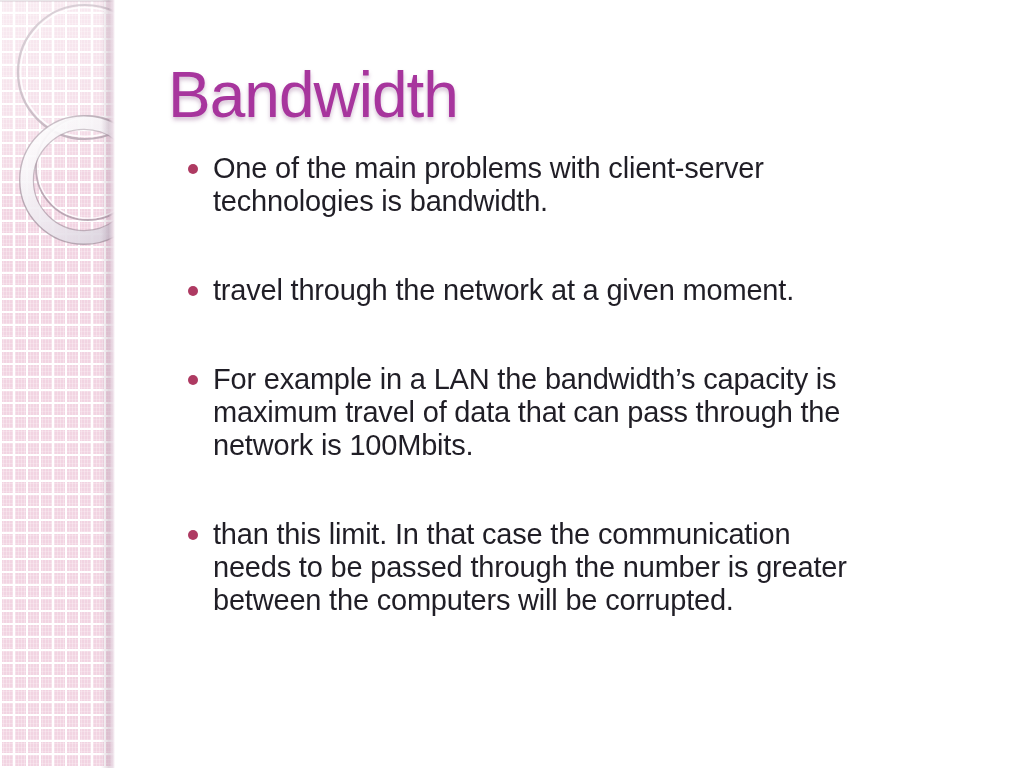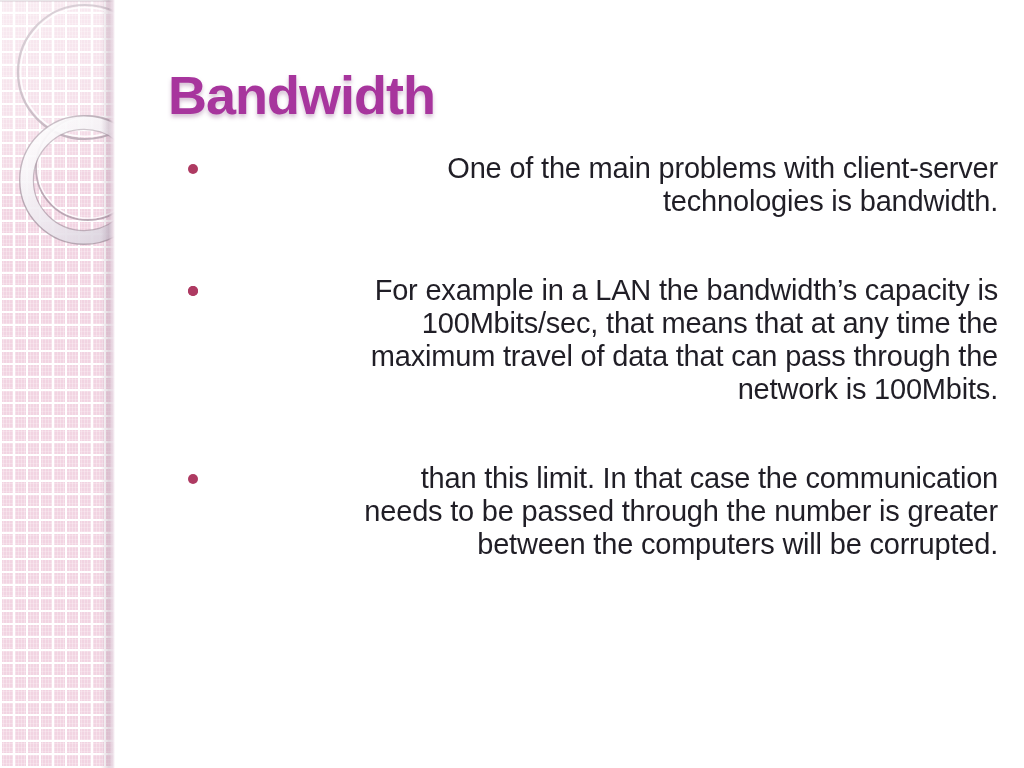--- a/index.html
+++ b/index.html
@@ -61,23 +61,23 @@
       rgba(255,255,255,.30) 38%,
       rgba(255,255,255,0) 62%);
     pointer-events: none;
   }
   .circles-svg { position: absolute; left: 0; top: 0; }
 
   
   .title {
     position: absolute;
     left: 168px; top: 68px;
-    font-size: 54px;
+    font-size: 64px;
     line-height: 54px;
-    font-weight: 700;
+    font-weight: 400;
     letter-spacing: -1px;
     color: var(--title-color);
     text-shadow: 0 3px 4px rgba(130, 70, 125, .35);
     white-space: nowrap;
   }
   .bullets {
     position: absolute;
     left: 188px; top: 152px;
     width: 810px;
     color: var(--text-color);
@@ -92,21 +92,20 @@
   .bullet .dot {
     position: absolute;
     left: 0; top: 12px;
     width: 10px; height: 10px;
     border-radius: 50%;
     background: var(--bullet-color);
   }
   .line {
     line-height: 33px;
     white-space: nowrap;
-    text-align: right;
   }
 </style>
 </head>
 <body>
 
 <div class="slide">
 
   <aside class="sidebar">
     <svg class="circles-svg" width="115" height="768" viewBox="0 0 115 768" xmlns="http://www.w3.org/2000/svg">
       <defs>
@@ -139,28 +138,28 @@
         <span class="dot"></span>
         <div class="lines">
           <div class="line">One of the main problems with client-server</div>
           <div class="line">technologies is bandwidth.</div>
         </div>
       </div>
 
       <div class="bullet">
         <span class="dot"></span>
         <div class="lines">
+          <div class="line">travel through the network at a given moment.</div>
         </div>
       </div>
 
       <div class="bullet">
         <span class="dot"></span>
         <div class="lines">
           <div class="line">For example in a LAN the bandwidth’s capacity is</div>
-          <div class="line">100Mbits/sec, that means that at any time the</div>
           <div class="line">maximum travel of data that can pass through the</div>
           <div class="line">network is 100Mbits.</div>
         </div>
       </div>
 
       <div class="bullet">
         <span class="dot"></span>
         <div class="lines">
           <div class="line">than this limit. In that case the communication</div>
           <div class="line">needs to be passed through the number is greater</div>

